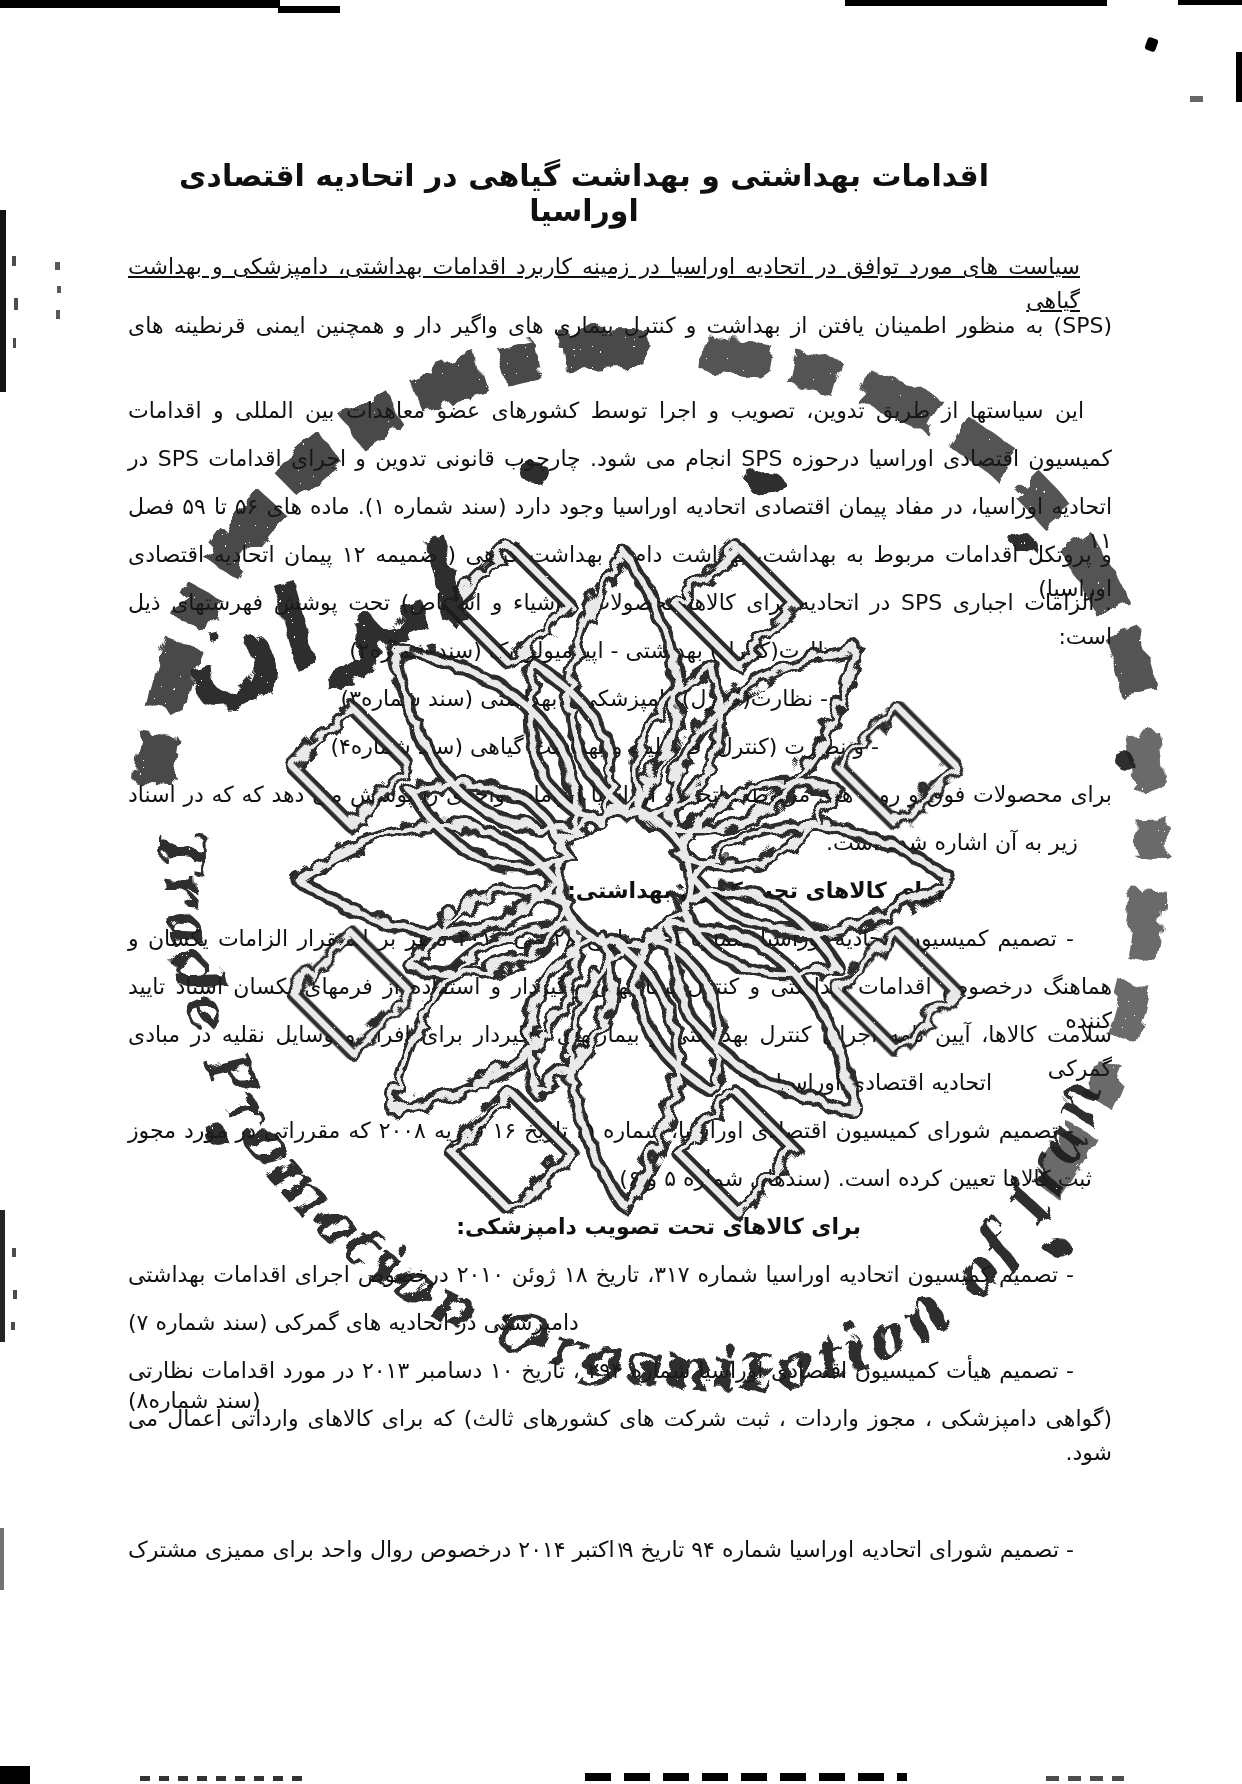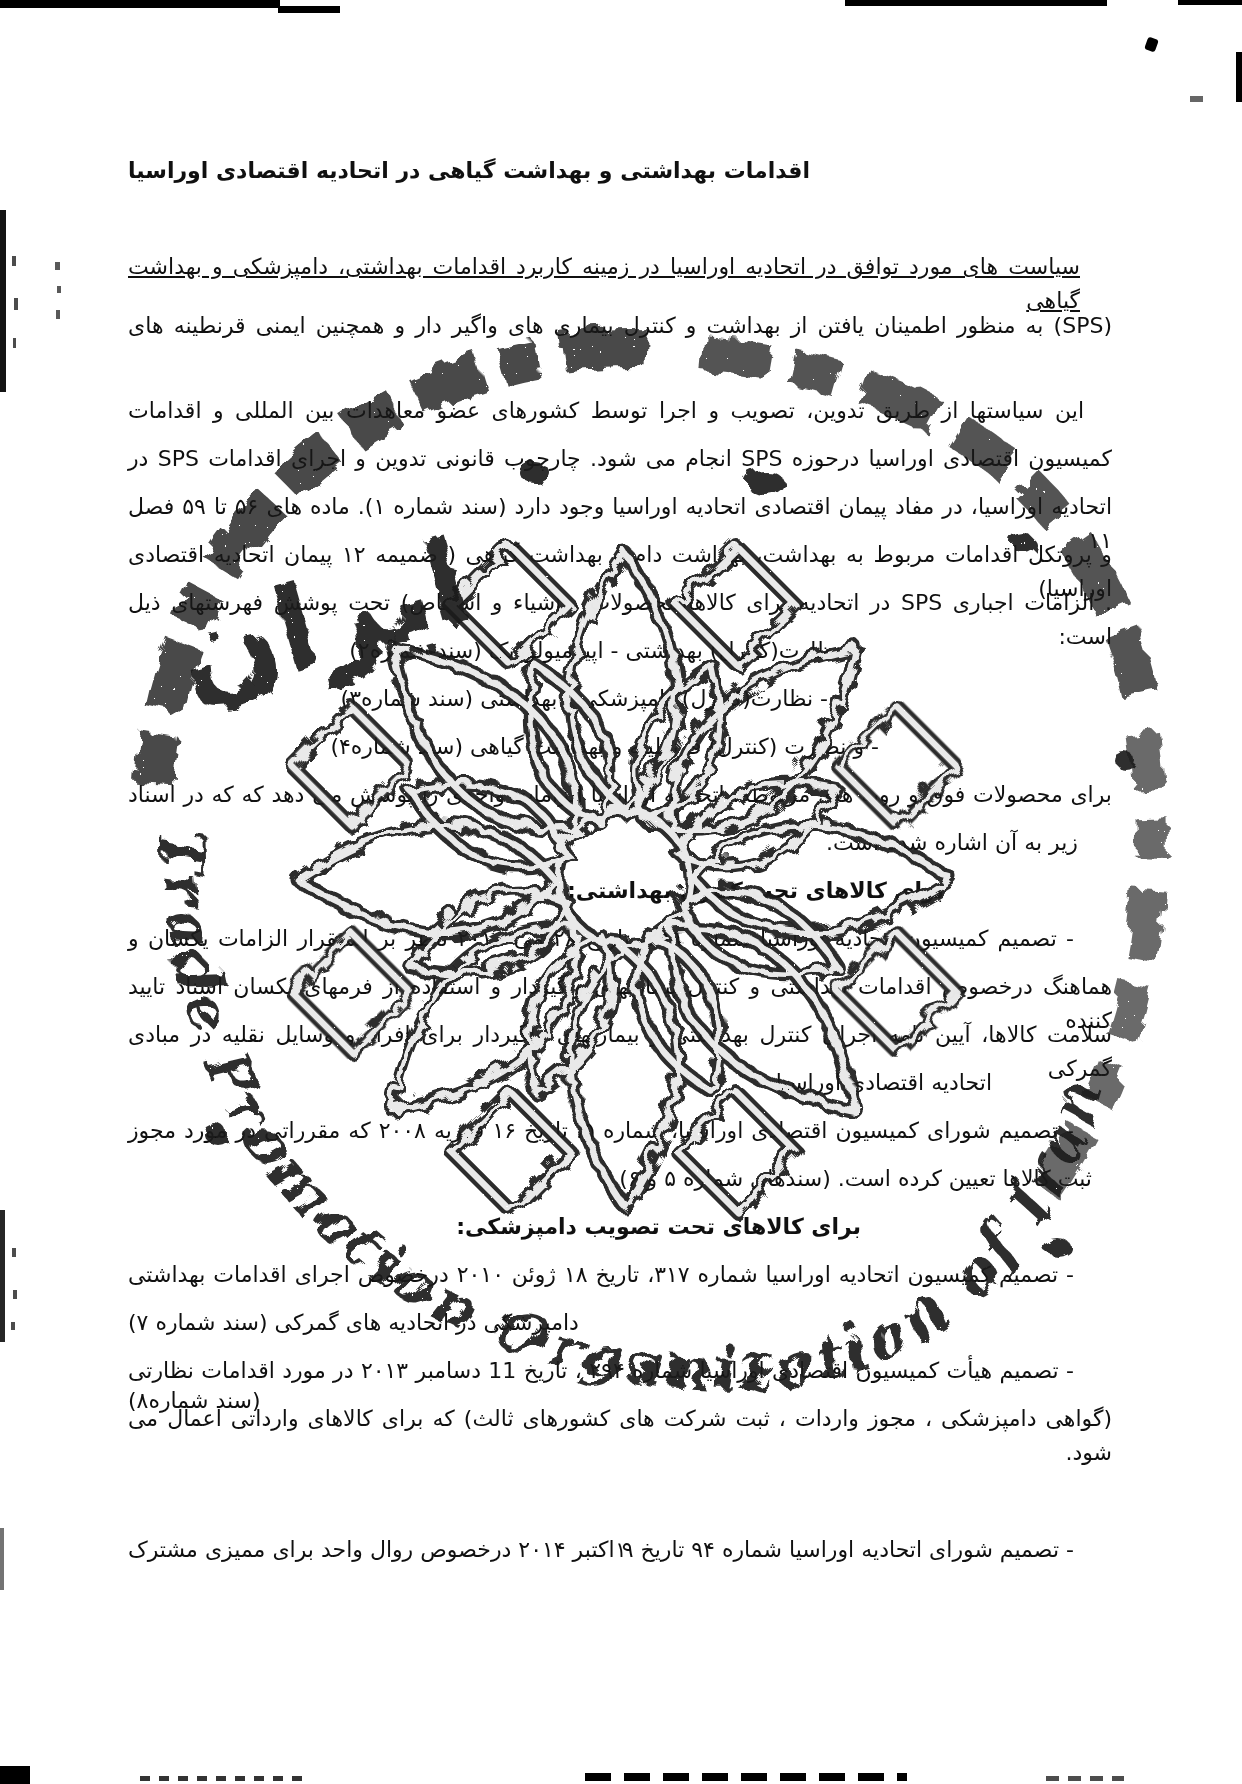--- a/index.html
+++ b/index.html
@@ -4,22 +4,22 @@
 <style>
   * { box-sizing: border-box; margin: 0; padding: 0; }
   html,body { background:#ffffff; }
   .page {
     position: relative; width: 1242px; height: 1784px;
     background:#ffffff; overflow: hidden;
     font-family: "DejaVu Sans", sans-serif; color:#101010;
   }
   .title {
     position:absolute; top:158px; right:130px; width:984px;
-    direction:rtl; text-align:left; padding-right:72px;
-    font-size:22px; font-weight:bold; letter-spacing:0.2px;
+    direction:rtl; text-align:center; padding-right:72px;
+    font-size:30px; font-weight:bold; letter-spacing:0.2px;
   }
   .line {
     position:absolute; right:130px; width:984px; height:36px;
     direction:rtl; font-size:22px; line-height:34px; white-space:nowrap;
   }
   .j { text-align:justify; text-align-last:justify; white-space:normal; }
   .r { text-align:right; }
   .l { text-align:left; }
   .b { font-weight:bold; }
   .pagenum {
@@ -78,21 +78,21 @@
   <div class="line r b" style="top:874px;padding-right:168px;">برای کالاهای تحت کنترل بهداشتی:</div>
   <div class="line j" style="top:922px;padding-right:38px;">- تصمیم کمیسیون اتحادیه اوراسیا شماره ۲۹۹، تاریخ ۲۸ می ۲۰۱۰ ناظر بر استقرار الزامات یکسان و</div>
   <div class="line j" style="top:970px;">هماهنگ درخصوص اقدامات بهداشتی و کنترل بیماریهای واگیردار و استفاده از فرمهای یکسان اسناد تایید کننده</div>
   <div class="line j" style="top:1018px;">سلامت کالاها، آیین نامه اجرای کنترل بهداشتی و بیماریهای واگیردار برای افراد و وسایل نقلیه در مبادی گمرکی</div>
   <div class="line r" style="top:1066px;padding-right:120px;">اتحادیه اقتصادی اوراسیا،</div>
   <div class="line j" style="top:1114px;padding-right:38px;">- تصمیم شورای کمیسیون اقتصادی اوراسیا، شماره ۵، تاریخ ۱۶ فوریه ۲۰۰۸ که مقرراتی در مورد مجوز</div>
   <div class="line r" style="top:1162px;padding-right:20px;">ثبت کالاها تعیین کرده است. (سندهای شماره ۵ و ۶)</div>
   <div class="line r b" style="top:1210px;padding-right:251px;">برای کالاهای تحت تصویب دامپزشکی:</div>
   <div class="line j" style="top:1258px;padding-right:38px;">- تصمیم کمیسیون اتحادیه اوراسیا شماره ۳۱۷، تاریخ ۱۸ ژوئن ۲۰۱۰ درخصوص اجرای اقدامات بهداشتی</div>
   <div class="line l" style="top:1306px;">دامپزشکی در اتحادیه های گمرکی (سند شماره ۷)</div>
-  <div class="line j" style="top:1354px;padding-right:38px;">- تصمیم هیأت کمیسیون اقتصادی اوراسیا شماره ۲۹۴ ، تاریخ 11 دسامبر ۲۰۱۳ در مورد اقدامات نظارتی</div>
+  <div class="line j" style="top:1354px;padding-right:38px;">- تصمیم هیأت کمیسیون اقتصادی اوراسیا شماره ۲۹۴ ، تاریخ ۱۰ دسامبر ۲۰۱۳ در مورد اقدامات نظارتی</div>
   <div class="line j" style="top:1402px;">(گواهی دامپزشکی ، مجوز واردات ، ثبت شرکت های کشورهای ثالث) که برای کالاهای وارداتی اعمال می شود.</div>
   <div class="line l" style="top:1384px;">(سند شماره۸)</div>
   <div class="line j" style="top:1498px;padding-right:38px;margin-top:35px;">- تصمیم شورای اتحادیه اوراسیا شماره ۹۴ تاریخ ۹ اکتبر ۲۰۱۴ درخصوص روال واحد برای ممیزی مشترک</div>
 
   <div class="pagenum">۱</div>
 
   <svg class="stamp" width="1242" height="1784" viewBox="0 0 1242 1784">
     <defs>
       <filter id="stampfx" x="-10%" y="-10%" width="120%" height="120%">
         <feTurbulence type="turbulence" baseFrequency="0.035" numOctaves="2" seed="8" result="t"></feTurbulence>

